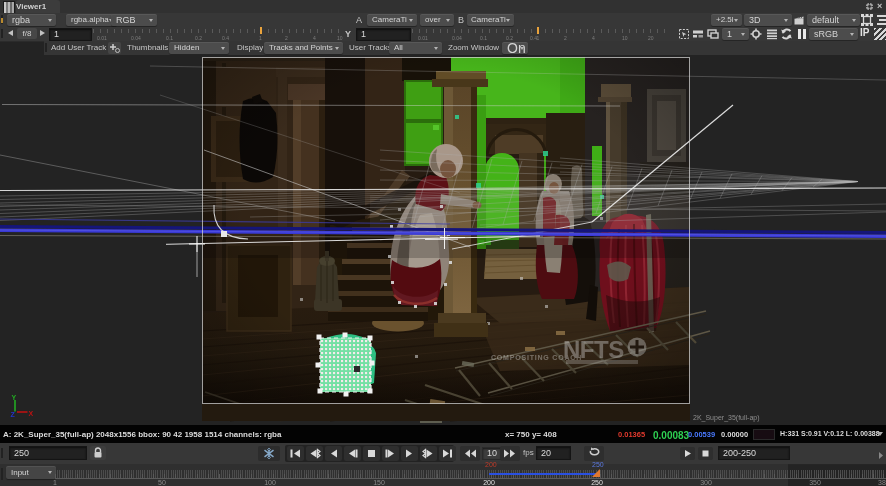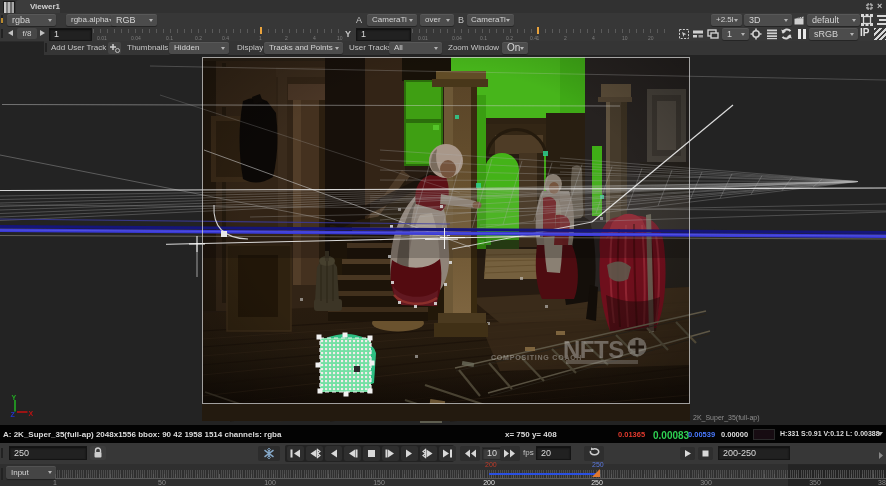--- a/index.html
+++ b/index.html
@@ -10,21 +10,21 @@
   border-right:2.5px solid transparent;border-top:3.5px solid #b4b4b4;}
 .inp{position:absolute;height:11px;background:#212121;border:1px solid #141414;color:#dadada;
   font-size:9px;line-height:11px;padding-left:4px;box-shadow:inset 0 1px 2px rgba(0,0,0,.6);}
 .lbl{position:absolute;color:#c6c6c6;font-size:9px;line-height:12px;}
 svg{display:block;}
 </style></head><body>
 <div id="app">
 
 <div class="abs" style="left:0;top:0;width:886px;height:13px;background:#313131;border-bottom:1px solid #222222;">
   <div class="abs" style="left:3px;top:1px;width:10px;height:11px;background:linear-gradient(90deg,#c8c8c8 0 2px,#7c7c7c 2px 4px,#b8b8b8 4px 6px,#6a6a6a 6px 8px,#a8a8a8 8px);border:1px solid #1a1a1a;"></div>
-  <div class="abs" style="left:16px;top:0px;width:44px;height:15px;background:#3c3c3c;border-radius:3px 3px 0 0;color:#d2d2d2;font-size:8px;font-weight:bold;text-align:right;line-height:13px;">Viewer1</div>
+  <div class="abs" style="left:16px;top:0px;width:44px;height:15px;background:#3c3c3c;border-radius:3px 3px 0 0;color:#d2d2d2;font-size:8px;font-weight:bold;text-align:left;line-height:13px;">Viewer1</div>
   <div class="abs" style="left:865px;top:2px;width:9px;height:9px;">
         <svg width="9" height="9">
           <circle cx="4.5" cy="4.5" r="3.6" fill="#a2a2a2"></circle>
           <circle cx="4.5" cy="4.5" r="1.4" fill="#2e2e2e"></circle>
           <g stroke="#2e2e2e" stroke-width="1">
             <path d="M4.5 0.5v2M4.5 6.5v2M0.5 4.5h2M6.5 4.5h2"></path>
           </g>
         </svg>
       </div>
   <div class="abs" style="left:877px;top:1px;color:#c2c2c2;font-size:9px;font-weight:bold;">×</div>
@@ -181,21 +181,21 @@
           <circle cx="9.5" cy="8.5" r="2" fill="none" stroke="#bdbdbd" stroke-width="1"></circle>
         </svg>
   </div>
   <div class="lbl" style="left:83px;top:1px;font-size:8px;">Thumbnails</div>
   <div class="dd" style="left:125px;top:1px;width:55px;font-size:8px;">Hidden<span class="ar"></span></div>
   <div class="lbl" style="left:193px;top:1px;font-size:8px;">Display</div>
   <div class="dd" style="left:220px;top:1px;width:74px;font-size:8px;">Tracks and Points<span class="ar"></span></div>
   <div class="lbl" style="left:305px;top:1px;font-size:8px;">User Tracks</div>
   <div class="dd" style="left:345px;top:1px;width:48px;font-size:8px;">All<span class="ar"></span></div>
   <div class="lbl" style="left:404px;top:1px;font-size:8px;">Zoom Window</div>
-  <div class="dd" style="left:458px;top:1px;width:21px;font-size:10px;">On<span class="ar"></span></div>
+  <div class="dd" style="left:458px;top:1px;width:21px;font-size:14px;">On<span class="ar"></span></div>
 </div>
 
 <div class="abs" id="vp" style="left:0;top:55px;width:886px;height:370px;background:#232323;">
 <svg width="886" height="370" viewBox="0 0 886 370">
 <defs>
   <linearGradient id="colg" x1="0" y1="0" x2="0" y2="1">
     <stop offset="0" stop-color="#5a4528"></stop>
             <stop offset="0.55" stop-color="#6a5330"></stop>
             <stop offset="1" stop-color="#7e6540"></stop>
   </linearGradient>

